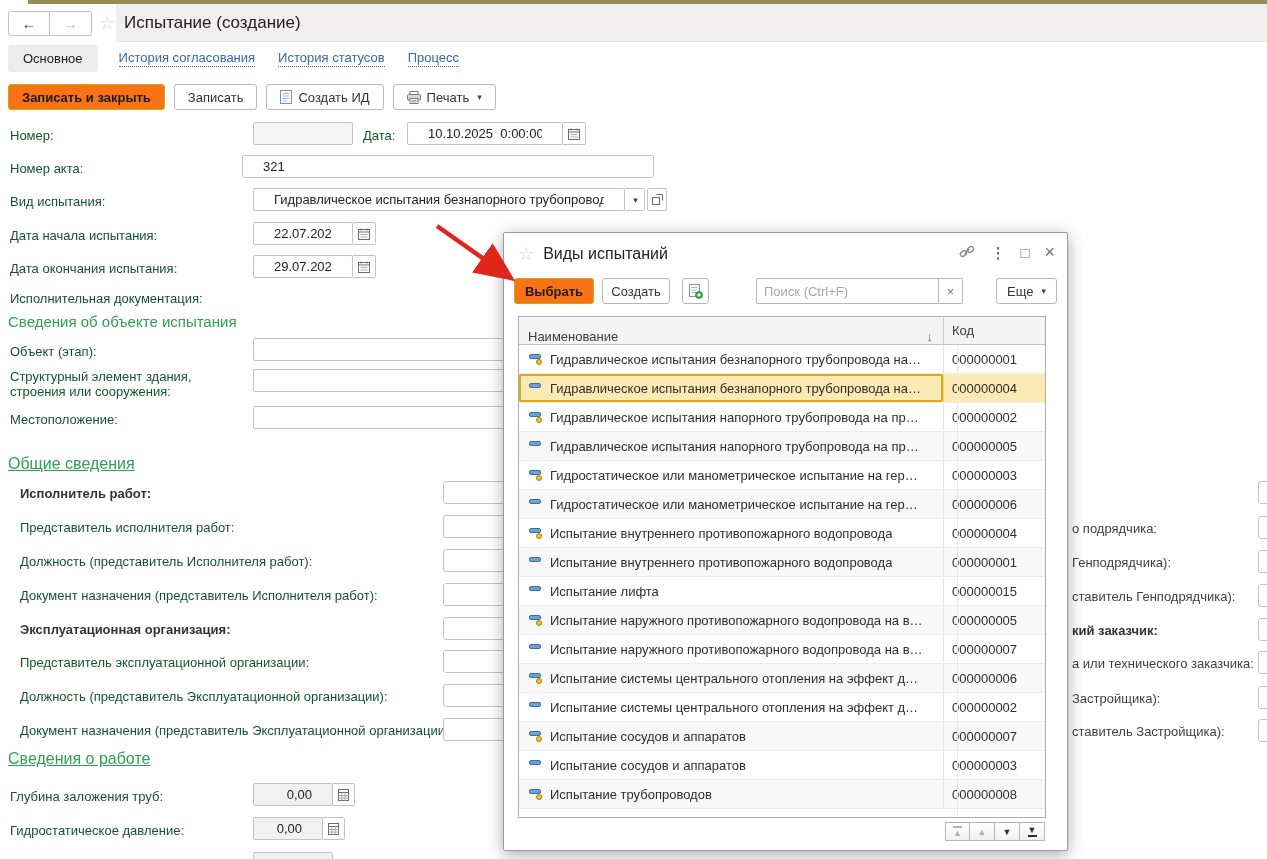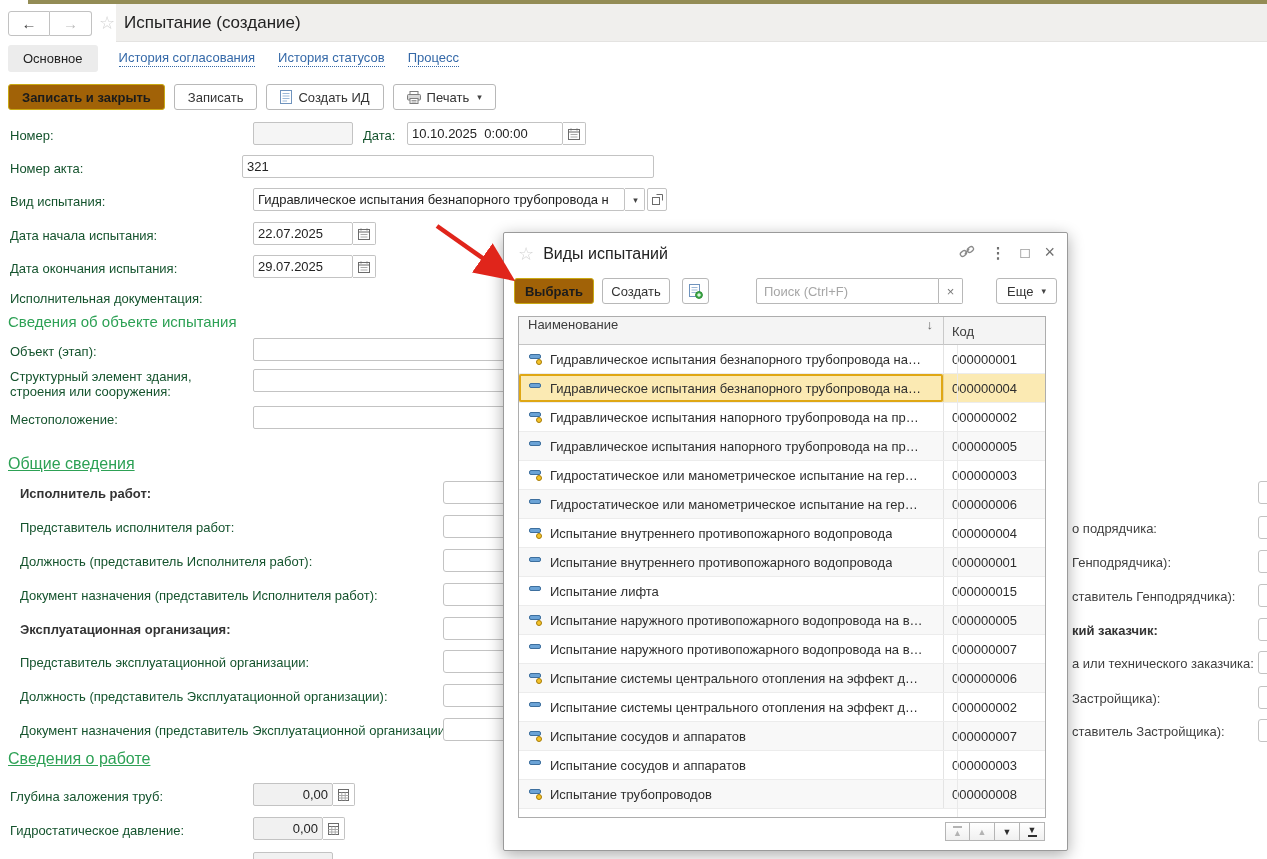--- a/index.html
+++ b/index.html
@@ -21,29 +21,29 @@
 
   
   .tabs-row { position:absolute; left:0; top:43px; right:0; height:30px; background:#fff; display:flex; align-items:center; }
   .tab-active { margin-left:8px; background:#ececec; border-radius:3px; padding:6px 15px; font-size:13px; color:#222; cursor:pointer; }
   #tab-links { display:flex; margin-left:21px; gap:23px; }
   .tab-link { font-size:13px; color:#3569a8; border-bottom:1px dotted #3569a8; padding-bottom:1px; cursor:pointer; }
 
   
   .main-toolbar { position:absolute; left:8px; top:84px; display:flex; gap:9px; align-items:center; }
   .btn { height:26px; background:#fff; border:1px solid #b8b8b8; border-radius:3px; font-size:13px; color:#333; display:inline-flex; align-items:center; justify-content:center; padding:0 13px; gap:6px; cursor:pointer; font-family:"Liberation Sans",sans-serif; }
-  .btn.yellow { background:#a16207; border-color:#c9a914; font-weight:bold; color:#1c1c1c; }
+  .btn.yellow { background:#f97316; border-color:#c9a914; font-weight:bold; color:#1c1c1c; }
   .caret { font-size:9px; color:#444; margin-left:2px; }
 
   
   .flabel { position:absolute; font-size:13px; color:#14532d; white-space:nowrap; }
   .flabel.bold { font-weight:bold; color:#333; }
   .sec-title { position:absolute; left:8px; font-size:15px; color:#2da155; white-space:nowrap; }
   .sec-title.link { font-size:16px; text-decoration:underline; cursor:pointer; }
-  .input { position:absolute; height:23px; border:1px solid #c3c3c3; border-radius:2px; background:#fff; font:13px "Liberation Sans",sans-serif; color:#222; padding:0 4px; outline:none; }
+  .input { position:absolute; height:23px; border:1px solid #c3c3c3; border-radius:2px; background:#fff; font:13px "Liberation Sans",sans-serif; color:#222; padding:0 20px; outline:none; }
   .input.gray { background:#f5f5f5; }
   .input.num { text-align:right; background:#f1f1f1; }
   .sq-btn { position:absolute; height:23px; width:23px; border:1px solid #c3c3c3; border-radius:2px; background:#fff; display:flex; align-items:center; justify-content:center; cursor:pointer; }
   .sq-btn.join { border-left:none; border-radius:0 2px 2px 0; }
   .stub-input { position:absolute; left:443px; width:600px; height:23px; border:1px solid #c3c3c3; border-radius:3px; background:#fff; }
   .redge-box { position:absolute; left:1258px; width:20px; height:23px; border:1px solid #c3c3c3; border-radius:3px; background:#fff; }
   .rlabel { position:absolute; left:1072px; font-size:13px; color:#3f3f3f; white-space:nowrap; }
   .rlabel.bold { font-weight:bold; color:#333; }
 
   
@@ -63,21 +63,21 @@
   .m-btn-select { position:absolute; left:0; top:0; width:80px; }
   .m-btn-create { position:absolute; left:88px; top:0; width:68px; }
   .m-btn-newicon { position:absolute; left:168px; top:0; width:27px; padding:0; }
   .m-search { position:absolute; left:242px; top:0; width:183px; height:26px; position:absolute; }
   .m-search input { width:100%; height:26px; border:1px solid #b8b8b8; border-radius:2px 0 0 2px; font:13px "Liberation Sans",sans-serif; padding:0 7px; color:#333; outline:none; }
   .m-search input::placeholder { color:#a6a6a6; }
   .m-clear { position:absolute; left:425px; top:0; width:24px; height:26px; border:1px solid #b8b8b8; border-left:none; border-radius:0 2px 2px 0; background:#fff; display:flex; align-items:center; justify-content:center; color:#777; font-size:13px; cursor:pointer; }
   .m-more { position:absolute; right:0; top:0; width:61px; }
 
   .vtable { position:absolute; left:14px; top:83px; width:528px; height:502px; border:1px solid #adadad; background:#fff; overflow:hidden; }
-  .vt-head { display:flex; height:28px; background:#f4f4f4; border-bottom:1px solid #c4c4c4; font-size:13px; color:#3c3c3c; align-items:flex-start; }
+  .vt-head { display:flex; height:28px; background:#f4f4f4; border-bottom:1px solid #c4c4c4; font-size:13px; color:#3c3c3c; align-items:flex-end; }
   .vt-head .h-name { width:424px; padding-left:9px; position:relative; }
   .vt-head .h-code { width:102px; padding-left:8px; border-left:1px solid #c9c9c9; height:28px; display:flex; align-items:center; }
   .sort-arrow { position:absolute; right:10px; top:0; color:#666; font-size:13px; }
   .vt-row { display:flex; height:29px; align-items:stretch; border-bottom:1px solid #ececec; cursor:pointer; background:#fff; }
   .vt-row.alt { background:#f8f8f8; }
   .vt-name { width:424px; display:flex; align-items:center; padding-left:10px; gap:7px; overflow:hidden; }
   .vt-text { font-size:13px; color:#2e2e2e; white-space:nowrap; overflow:hidden; }
   .vt-code { width:102px; border-left:1px solid #e4e4e4; display:flex; align-items:center; padding-left:8px; font-size:13px; color:#2e2e2e; }
   .vt-row.sel { background:#fbeab3; }
   .vt-row.sel .vt-name { box-shadow:inset 0 0 0 2px #dfa714; border-radius:2px; }

